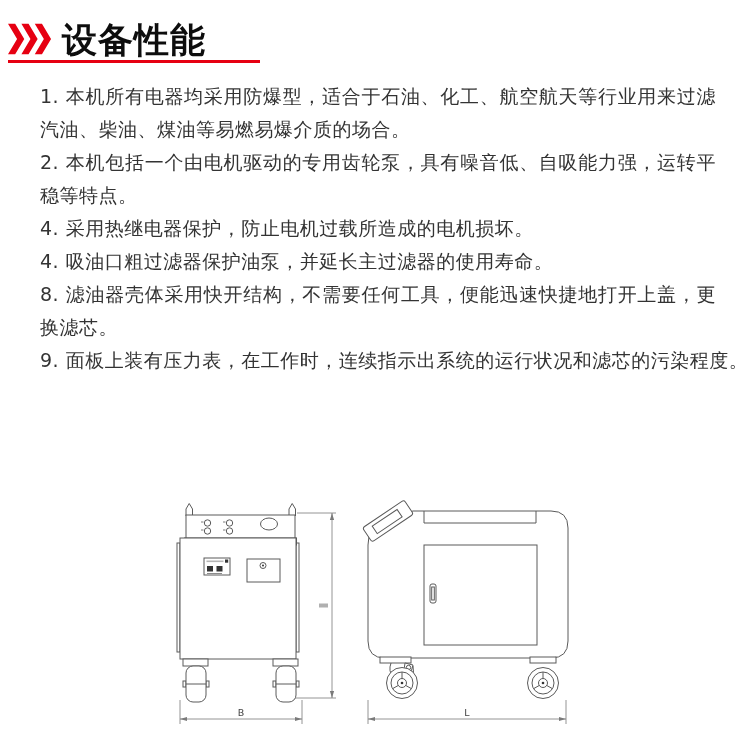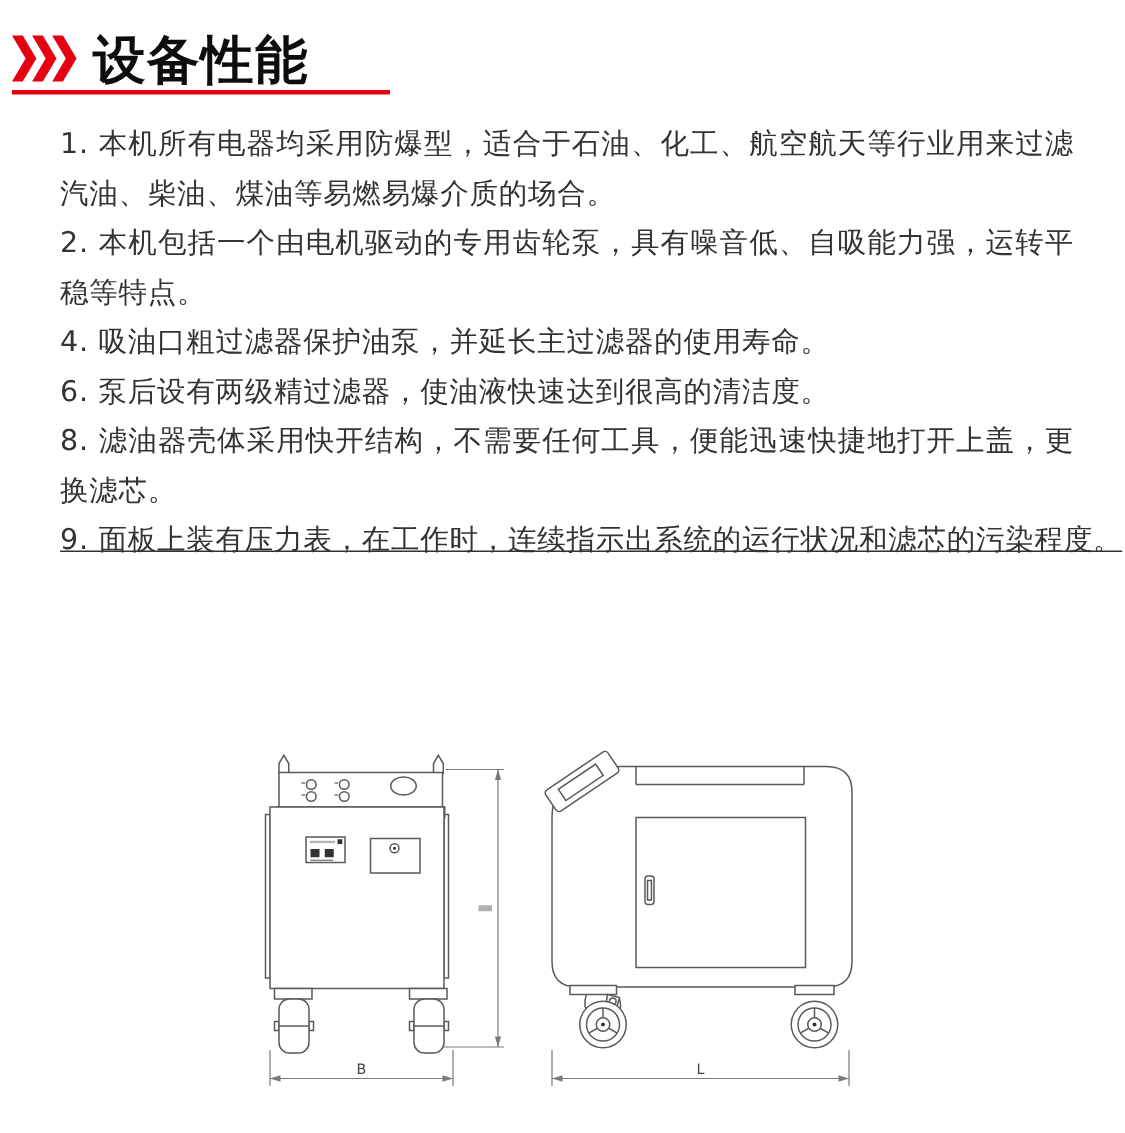--- a/index.html
+++ b/index.html
@@ -14,21 +14,21 @@
     font-size:35px;font-weight:700;letter-spacing:1px;color:#0d0d0d;
   }
   .title-underline{position:absolute;left:8px;top:60px;width:252px;height:3px;background:#e60012;}
   
   .features{
     position:absolute;left:40px;top:80px;width:676px;
     font-size:19px;line-height:33px;letter-spacing:0.5px;color:#333;
     text-align:justify;
   }
   .features p{margin:0;}
-  .features p.nowrap{white-space:nowrap;text-align:right;text-decoration:underline;}
+  .features p.nowrap{white-space:nowrap;text-align:right;}
   
   .drawings{position:absolute;left:0;top:500px;width:750px;height:255px;}
   .drw{position:absolute;top:0;}
   .drw.front{left:170px;}
   .drw.side{left:355px;}
   svg text.dim{font-family:"DejaVu Sans","Liberation Sans",sans-serif;font-size:9.5px;fill:#444;}
 </style>
 </head>
 <body>
 
@@ -40,22 +40,22 @@
       <polygon points="14,0 21.5,0 31,16 21.5,32 14,32 23.5,16"></polygon>
       <polygon points="28,0 35.5,0 45,16 35.5,32 28,32 37.5,16"></polygon>
     </g>
   </svg>
   <h1 class="page-title">设备性能</h1>
   <div class="title-underline"></div>
 
   <section class="features">
     <p>1. 本机所有电器均采用防爆型，适合于石油、化工、航空航天等行业用来过滤汽油、柴油、煤油等易燃易爆介质的场合。</p>
     <p>2. 本机包括一个由电机驱动的专用齿轮泵，具有噪音低、自吸能力强，运转平稳等特点。</p>
+    <p>4. 采用热继电器保护，防止电机过载所造成的电机损坏。</p>
     <p>4. 吸油口粗过滤器保护油泵，并延长主过滤器的使用寿命。</p>
-    <p>6. 泵后设有两级精过滤器，使油液快速达到很高的清洁度。</p>
     <p>8. 滤油器壳体采用快开结构，不需要任何工具，便能迅速快捷地打开上盖，更换滤芯。</p>
     <p class="nowrap">9. 面板上装有压力表，在工作时，连续指示出系统的运行状况和滤芯的污染程度。</p>
   </section>
 
   <div class="drawings">
 
     <svg class="drw front" width="180" height="230" viewBox="0 0 180 230">
       <g fill="none" stroke="#5a5a5a" stroke-width="1">
 
         <g>

